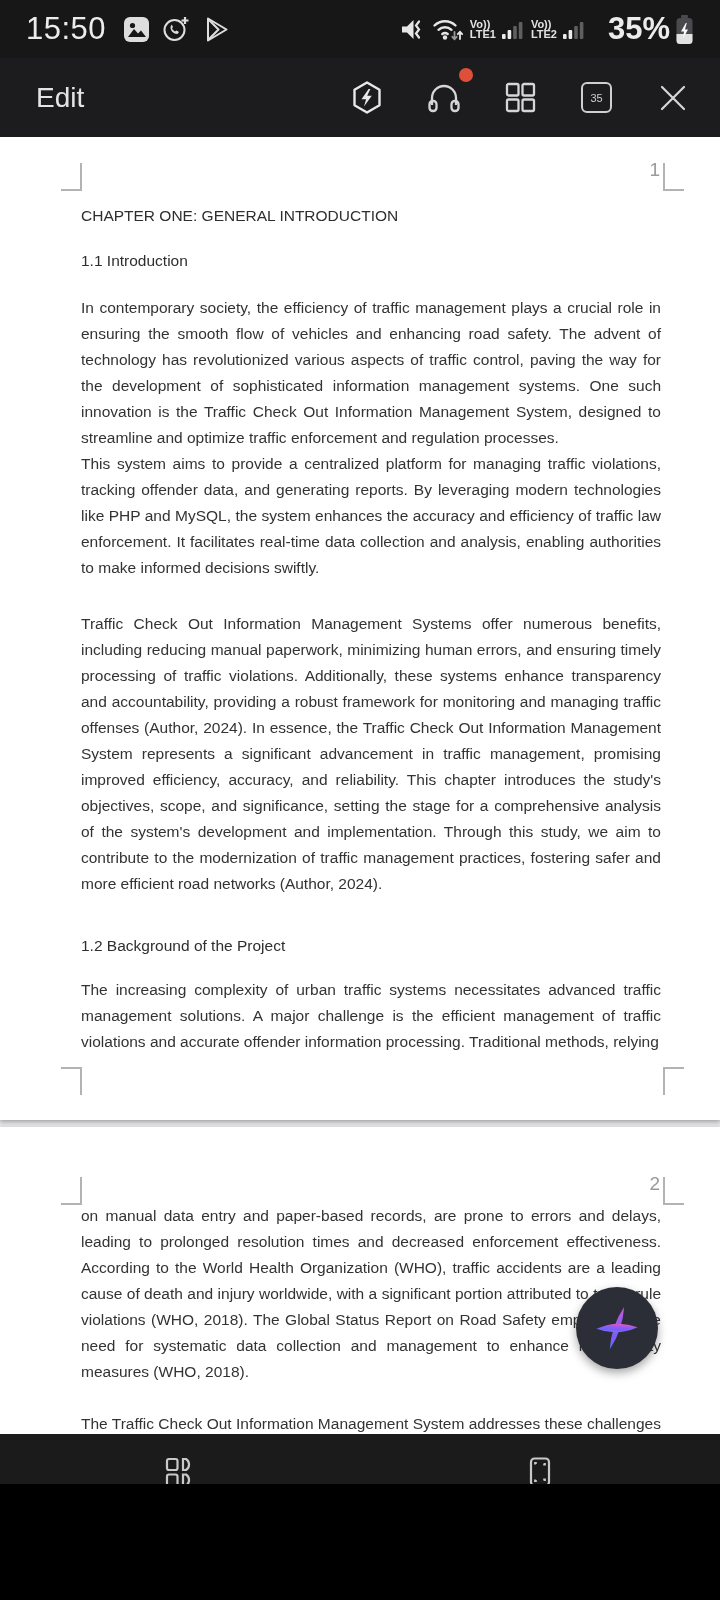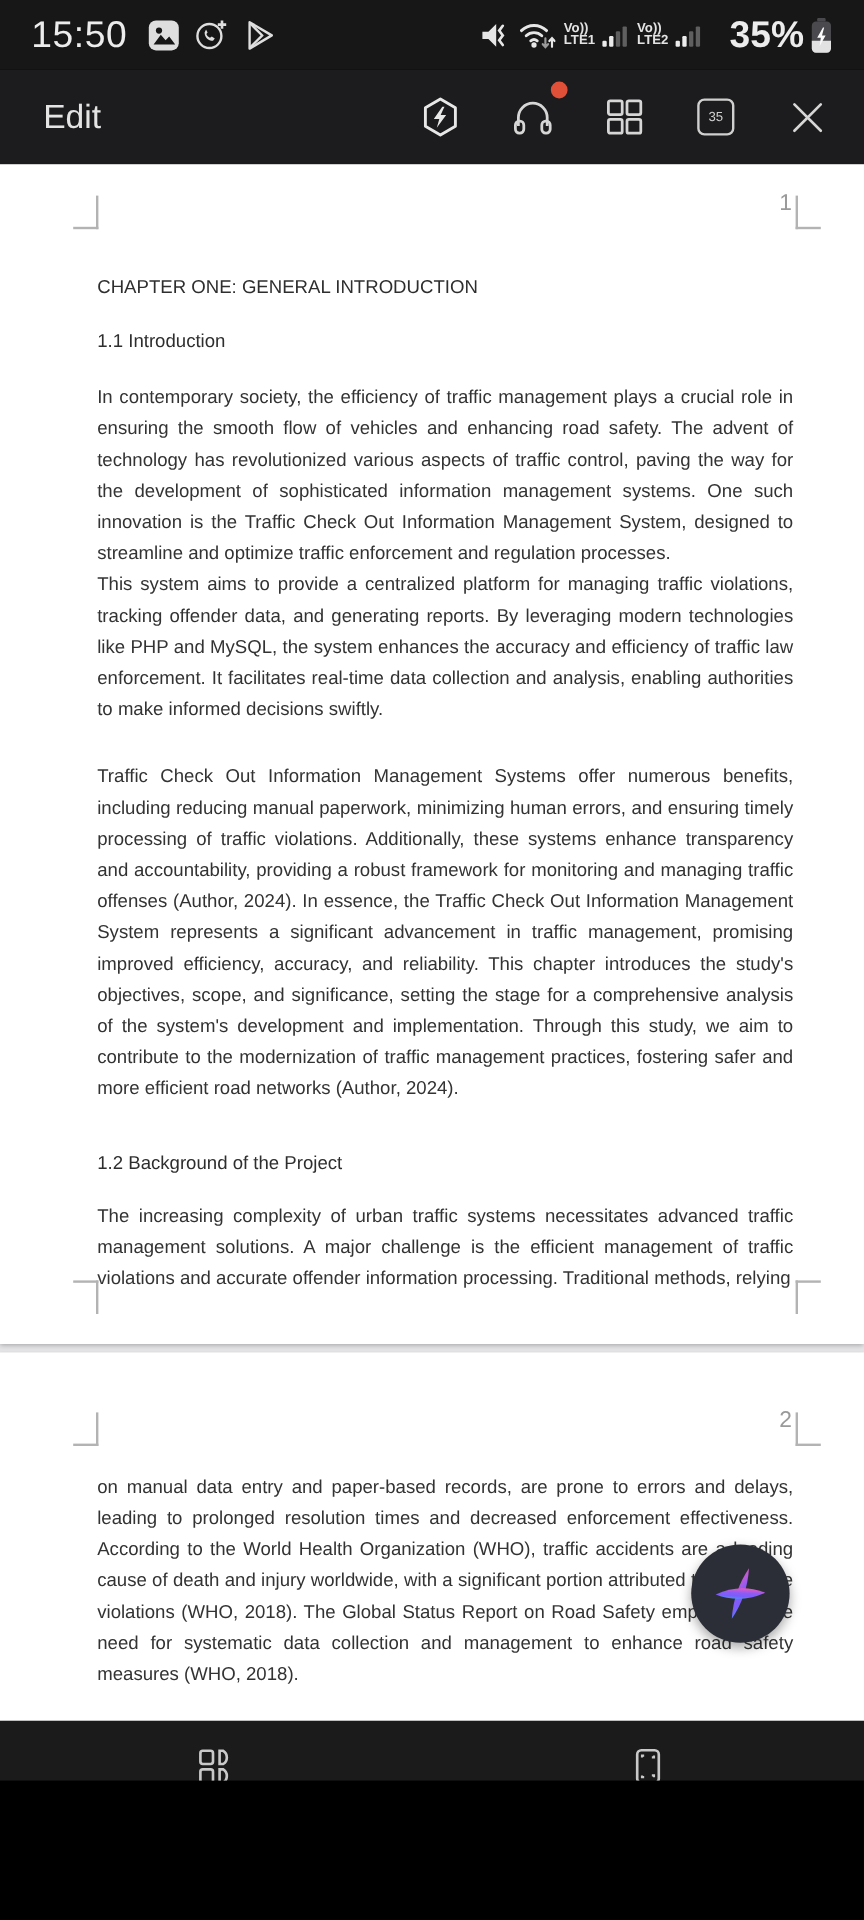--- a/index.html
+++ b/index.html
@@ -27,21 +27,21 @@
   .badge-dot{position:absolute;top:-13px;right:-12px;width:14px;height:14px;border-radius:50%;background:#e04f37;}
   .page-box{width:31px;height:31px;border:2px solid #cfcfcf;border-radius:6px;color:#cfcfcf;
             font-size:11px;display:flex;align-items:center;justify-content:center;box-sizing:border-box;}
 
   
   .doc{position:absolute;top:137px;left:0;width:720px;height:1297px;background:#dfdfe1;}
   .page{position:relative;background:#fff;overflow:hidden;box-shadow:0 2px 4px rgba(0,0,0,.28);}
   .page1{height:983px;}
   .page-sep{height:7px;background:#e4e4e6;}
   .page2{height:307px;}
-  .page-inner{padding:0 59px 0 81px;margin-top:24px;}
+  .page-inner{padding:0 59px 0 81px;}
   .doc-text{font-size:15.5px;line-height:26px;color:#333;text-align:justify;margin:0;}
   .doc-h{font-size:15.5px;line-height:26px;color:#2e2e2e;margin:0;}
   .pg-num{position:absolute;right:60px;color:#9a9a9a;font-size:19px;}
   .mark{position:absolute;width:19px;height:26px;}
   .mark.tl{border-right:2px solid #b3b3b3;border-bottom:2px solid #b3b3b3;left:61px;top:26px;}
   .mark.tr{border-left:2px solid #b3b3b3;border-bottom:2px solid #b3b3b3;left:663px;top:26px;}
   .mark.bl{border-right:2px solid #b3b3b3;border-top:2px solid #b3b3b3;left:61px;bottom:25px;}
   .mark.br{border-left:2px solid #b3b3b3;border-top:2px solid #b3b3b3;left:663px;bottom:25px;}
   .mark.tl2{border-right:2px solid #b3b3b3;border-bottom:2px solid #b3b3b3;left:61px;top:50px;}
   .mark.tr2{border-left:2px solid #b3b3b3;border-bottom:2px solid #b3b3b3;left:663px;top:50px;}

